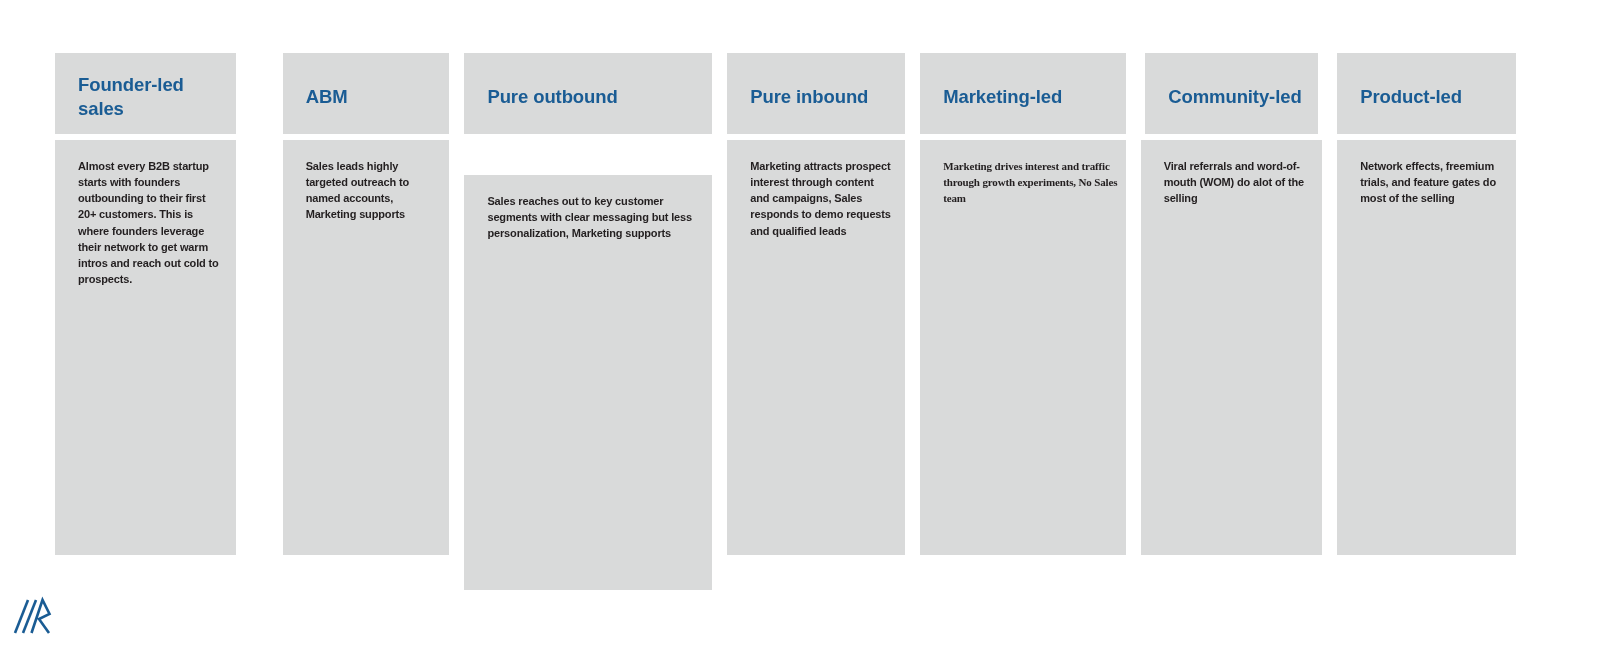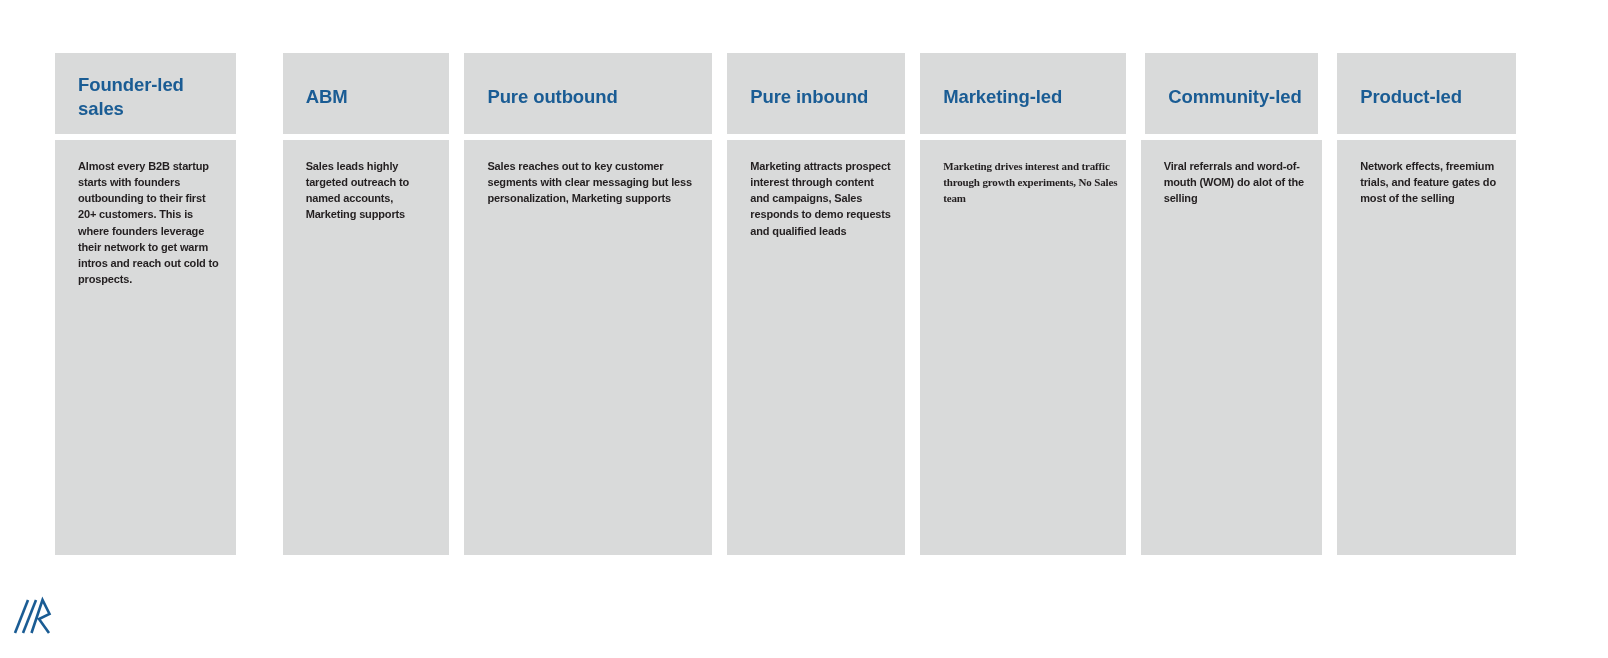--- a/index.html
+++ b/index.html
@@ -73,21 +73,21 @@
     height: 415px;
     box-sizing: border-box;
     padding: 18px 14px 0 23px;
     color: #231f20;
     font-size: 11px;
     font-weight: bold;
     line-height: 1.47;
     letter-spacing: -0.15px;
     white-space: pre-line;
   }
-  .gtm-col.c2 .gtm-body { padding-right: 20px; }
+  .gtm-col.c2 .gtm-body { padding-right: 20px; margin-top: 35px; }
   .gtm-col.c4 .gtm-body { padding-right: 4px; font-family: Liberation Serif, serif; }
 
   
   #brand-logo {
     position: absolute;
     left: 12px;
     top: 592px;
     width: 44px;
     height: 48px;
   }

